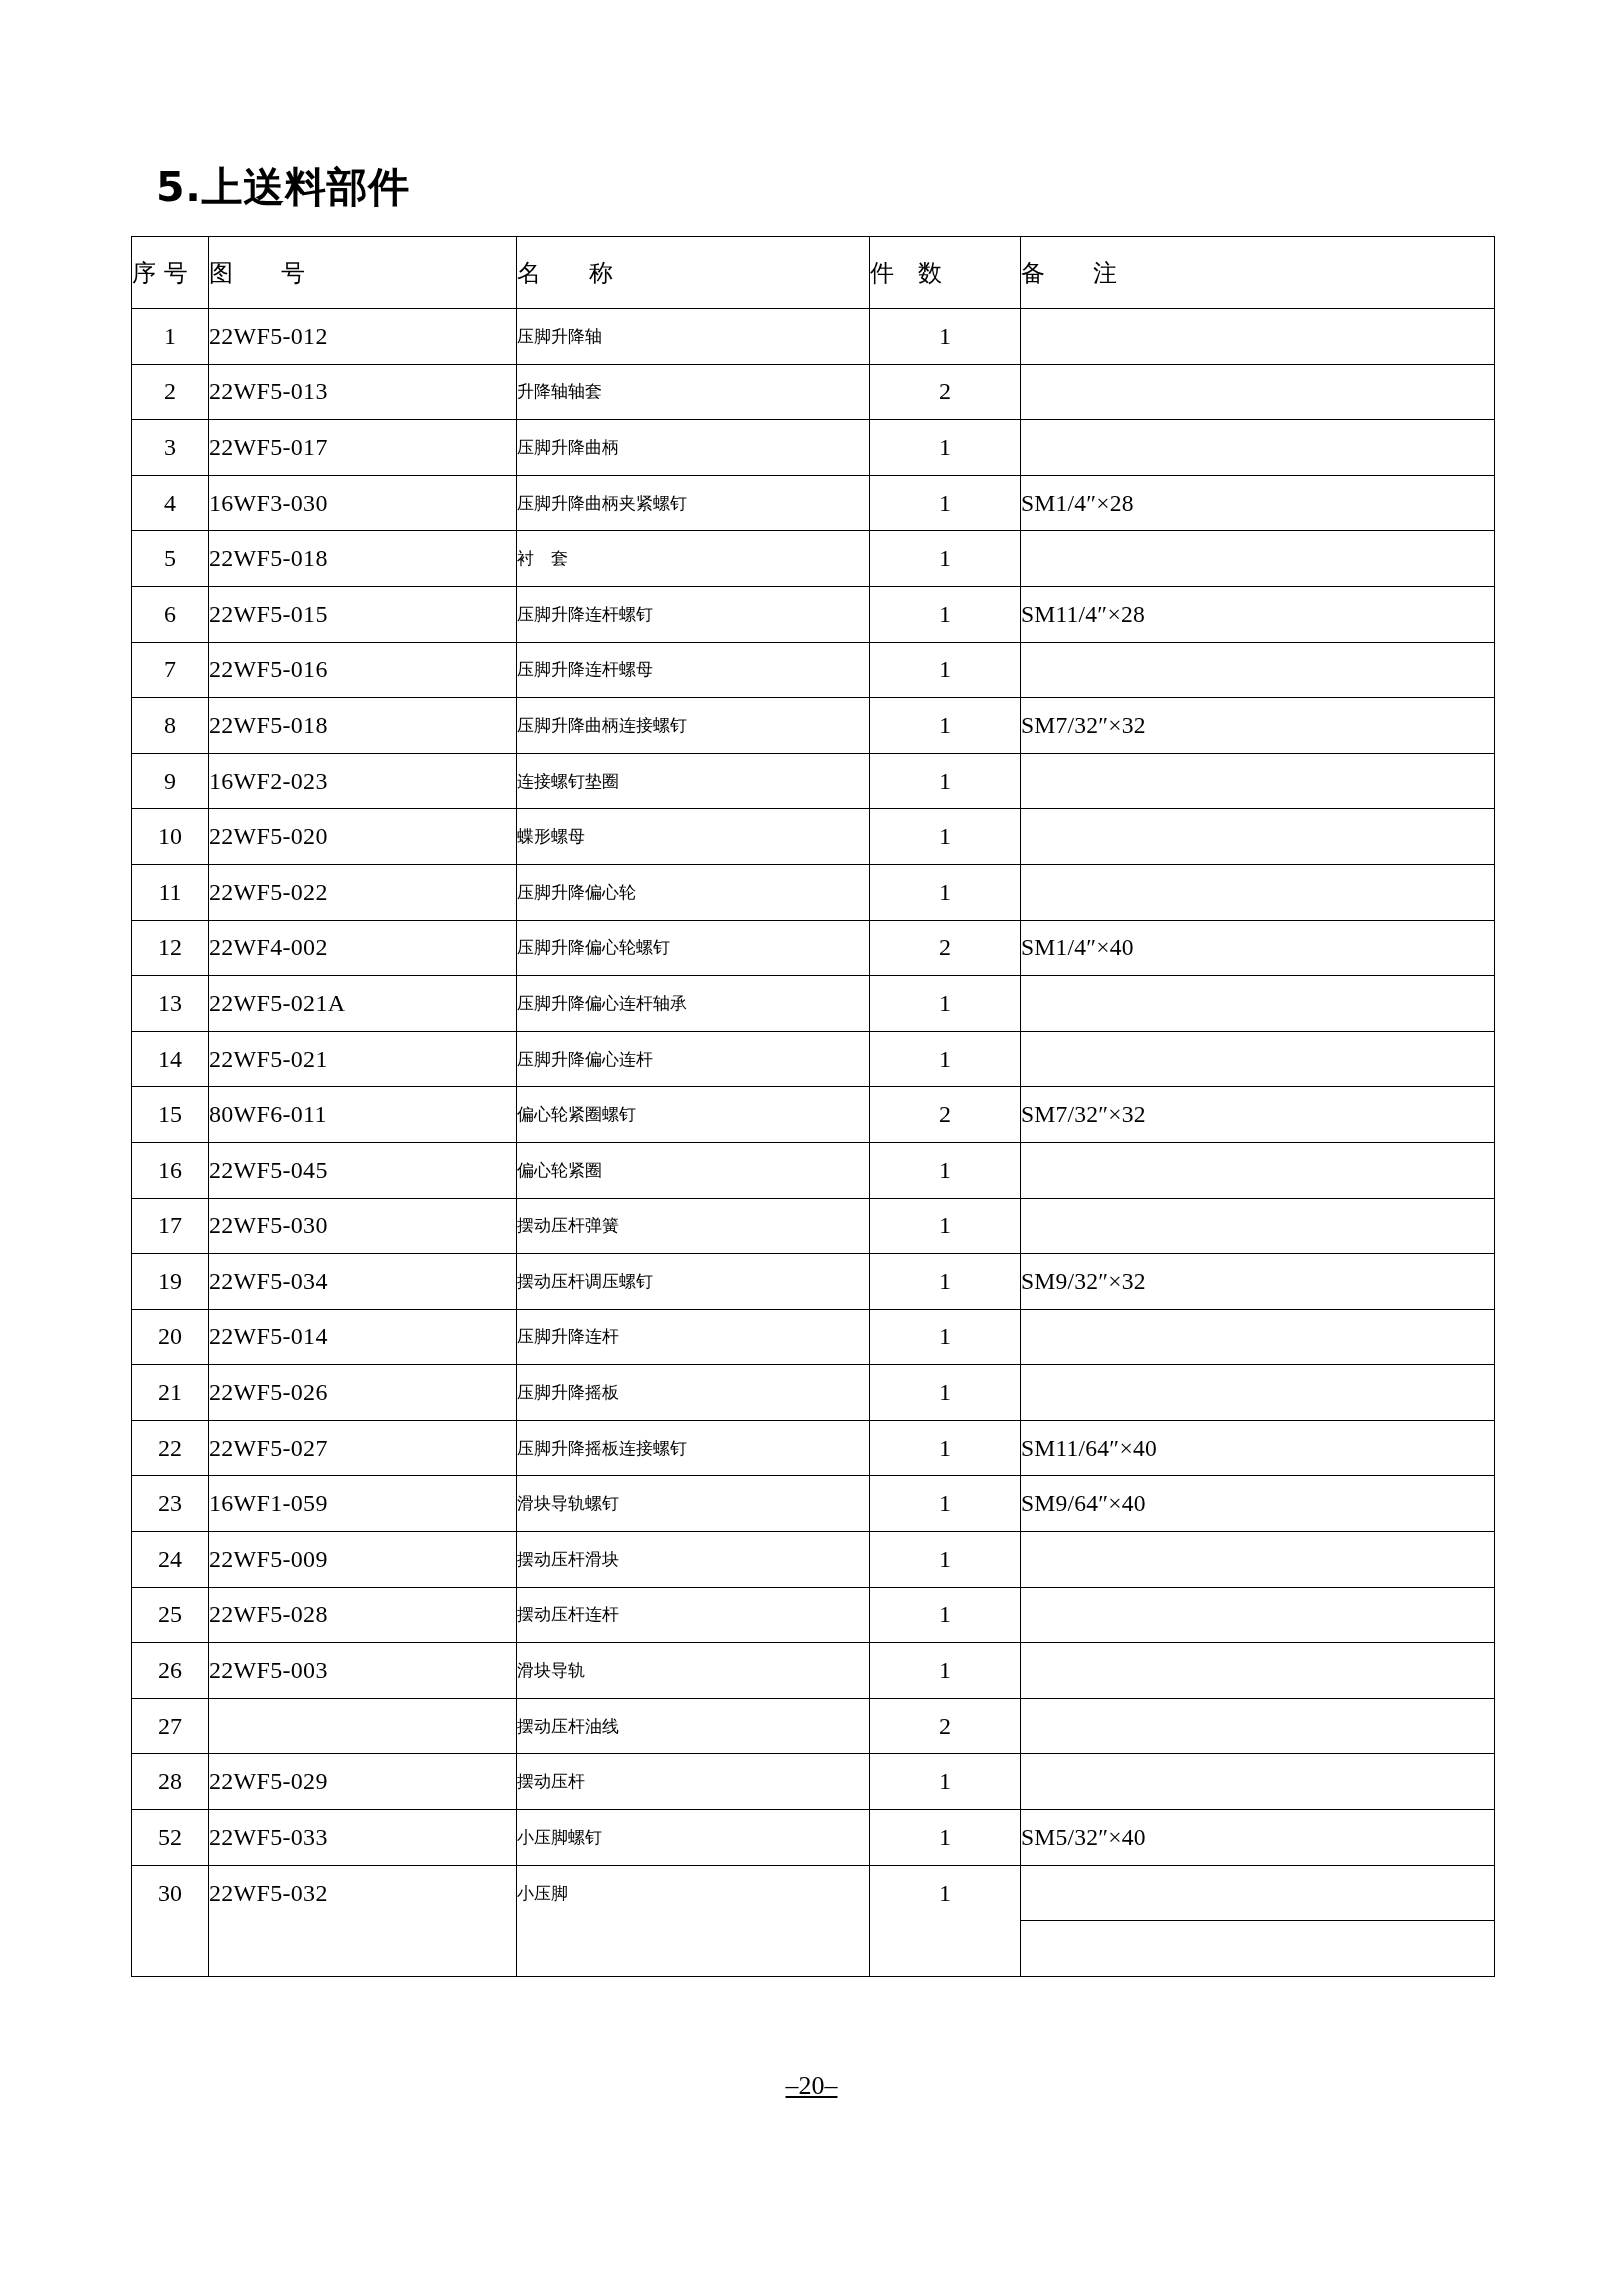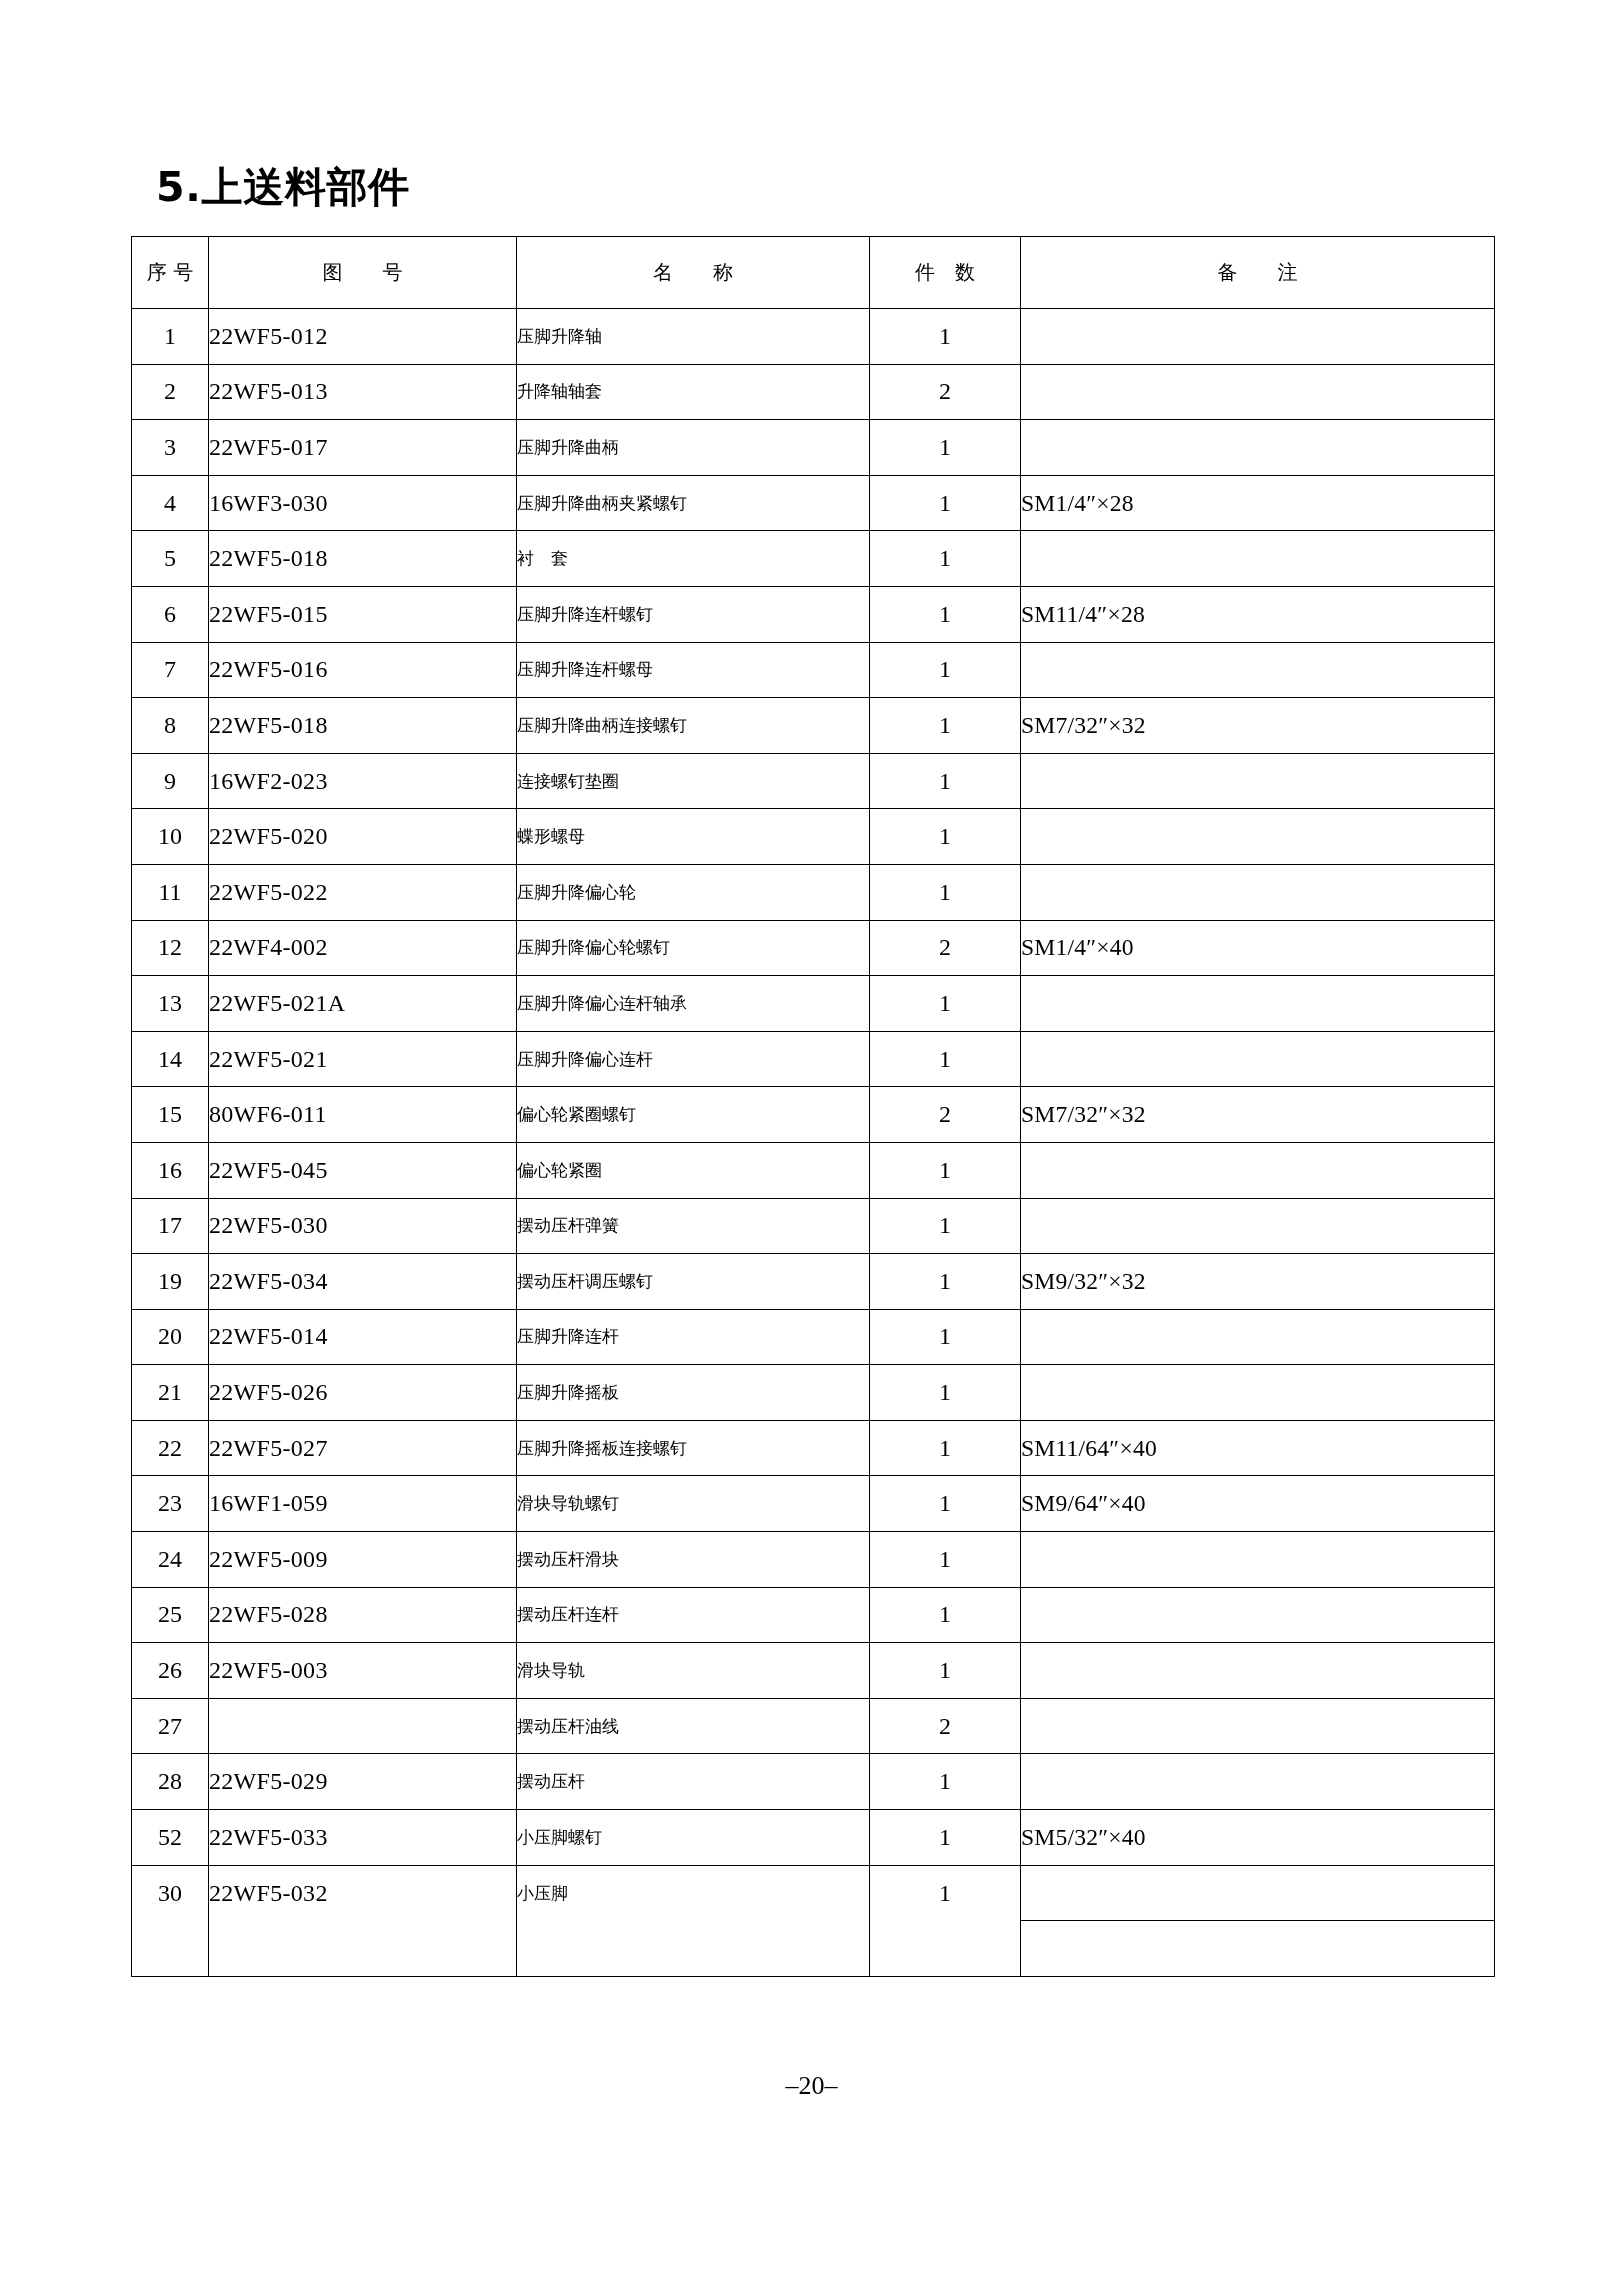--- a/index.html
+++ b/index.html
@@ -48,24 +48,24 @@
   }
   table.parts, table.parts th, table.parts td {
     border: 1.3px solid #000000;
   }
   table.parts th, table.parts td {
     padding: 0;
     vertical-align: middle;
   }
   thead th {
     height: 71px;
-    font-size: 20px;
+    font-size: 24px;
     font-weight: normal;
     font-family: "DejaVu Sans", "Liberation Sans", sans-serif;
-    text-align: center;
+    text-align: left;
     letter-spacing: 0px;
   }
   .col-idx   { width: 77px; }
   .col-dwg   { width: 308px; }
   .col-name  { width: 353px; }
   .col-qty   { width: 151px; }
   .col-note  { width: 474px; }
 
   tbody td {
     height: 39px;
@@ -122,20 +122,21 @@
     border-bottom: none;
   }
   .page-number {
     position: absolute;
     left: 0;
     top: 2071px;
     width: 1623px;
     text-align: center;
     font-size: 26px;
     font-family: "Liberation Serif", serif;
+    text-decoration: underline;
   }
 </style>
 </head>
 <body>
 
 <div class="page">
 
   <div class="page-title">5.上送料部件</div>
 
   <div class="table-wrap">

